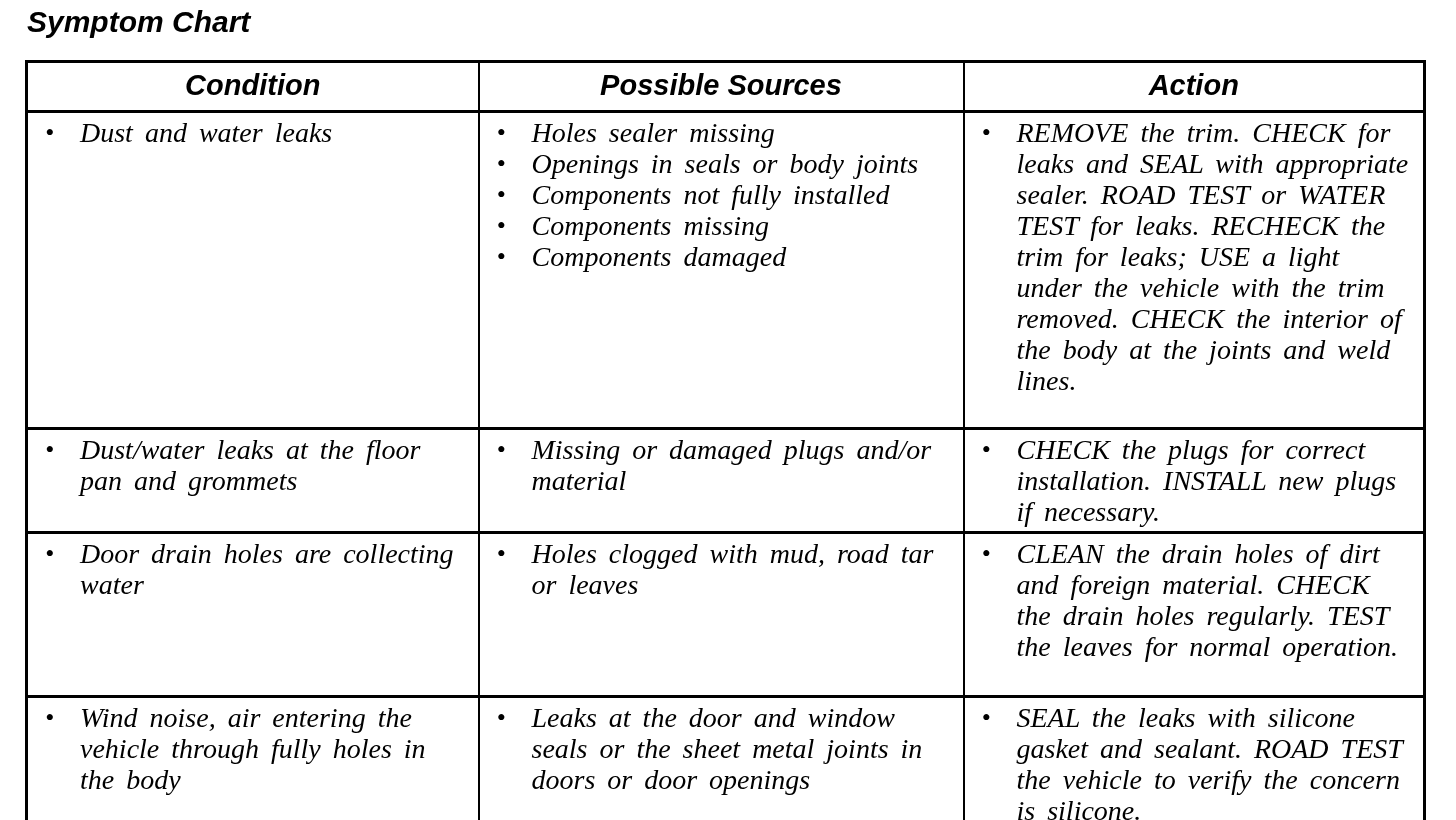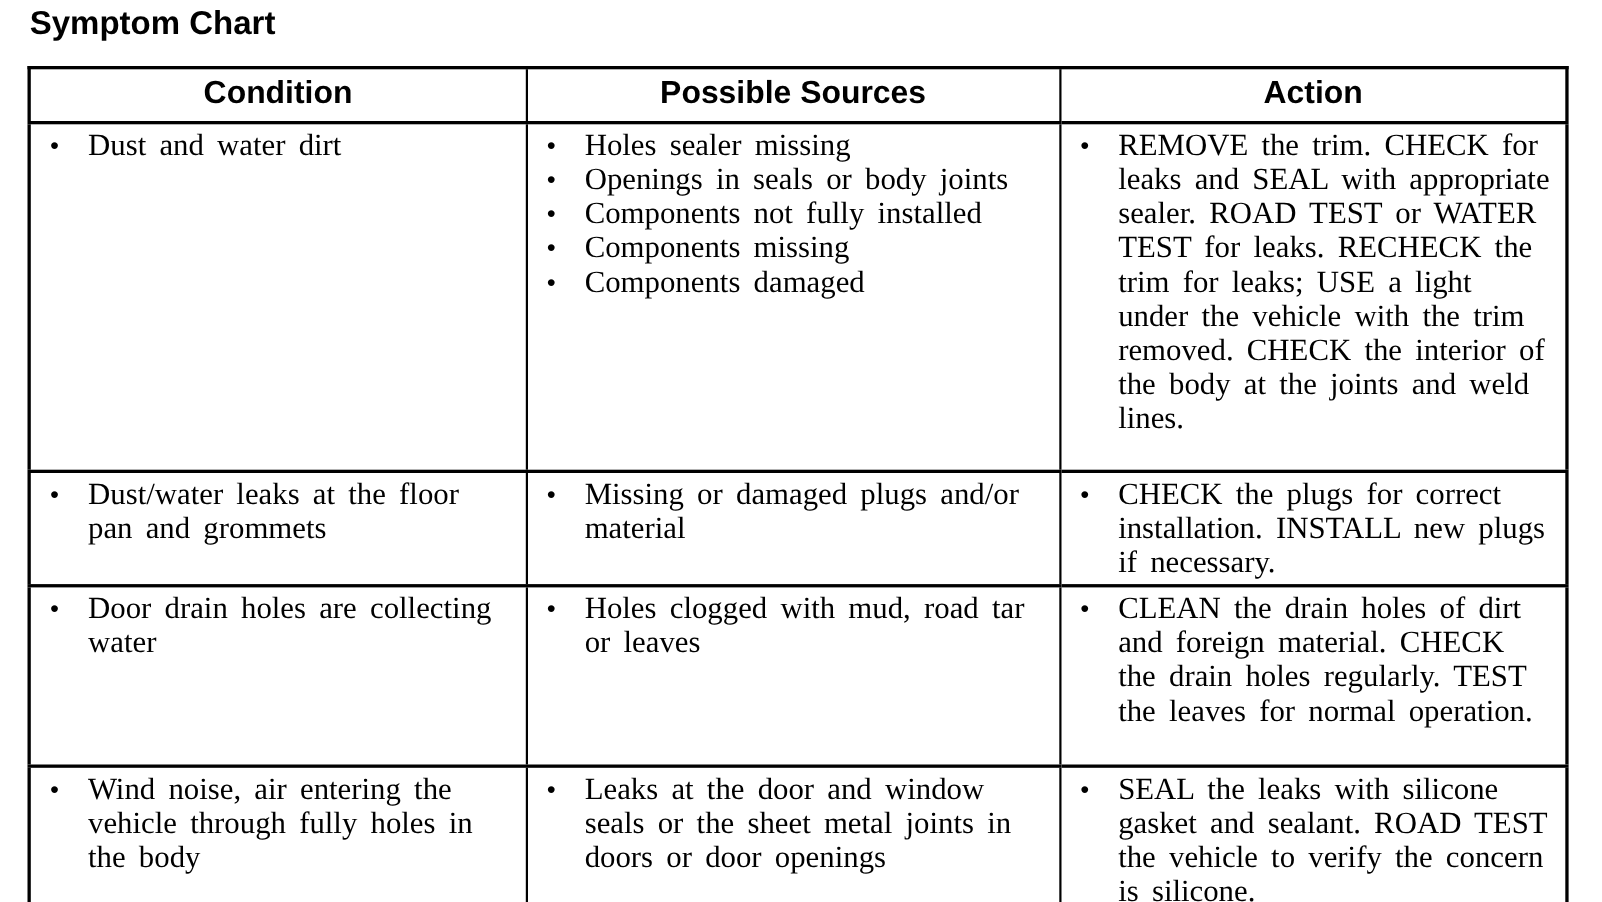--- a/index.html
+++ b/index.html
@@ -9,20 +9,21 @@
     width: 1456px;
     height: 820px;
     overflow: hidden;
   }
   .page {
     position: relative;
     width: 1312px;
     height: 820px;
     background: #ffffff;
     color: #000000;
+    font-style: italic;
   }
   .doc-title {
     position: absolute;
     left: 27px;
     top: 5px;
     font-family: "Liberation Sans", sans-serif;
     font-weight: bold;
     font-size: 30px;
     line-height: 34px;
     color: #000000;
@@ -119,21 +120,21 @@
           <th class="hdr">Action</th>
         </tr>
       </thead>
       <tbody>
 
         <tr class="row-0">
           <td class="cell">
             <ul class="blist">
               <li>
                 <span class="blt">•</span>
-                <span class="txt">Dust and water dirt</span>
+                <span class="txt">Dust and water leaks</span>
               </li>
             </ul>
           </td>
           <td class="cell">
             <ul class="blist">
               <li>
                 <span class="blt">•</span>
                 <span class="txt">Holes sealer missing</span>
               </li>
               <li>

